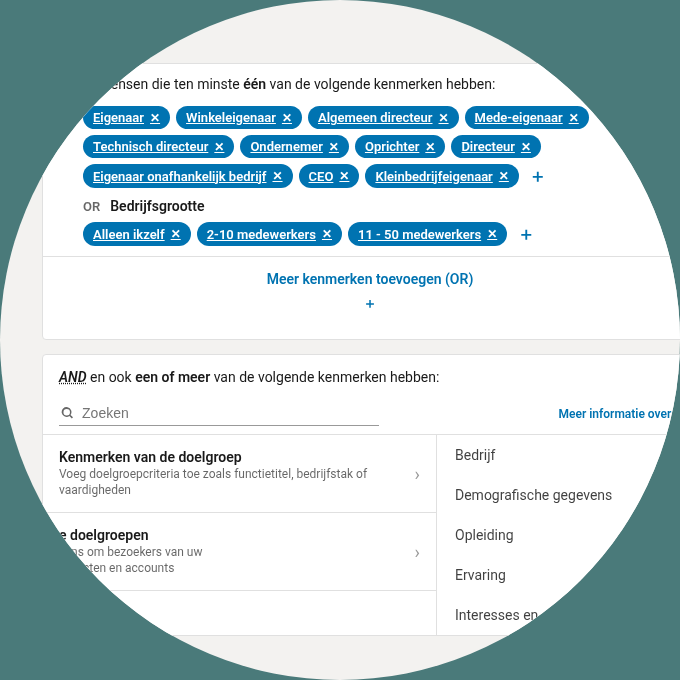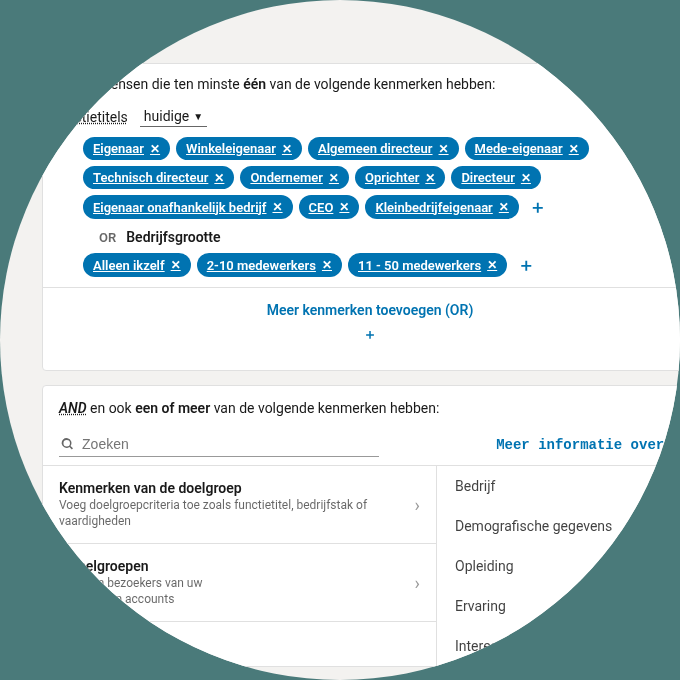--- a/index.html
+++ b/index.html
@@ -73,21 +73,21 @@
   .plus-btn {
     display: inline-flex;
     align-items: center;
     justify-content: center;
     color: #0073b1;
     font-weight: 700;
     font-size: 18px;
     padding: 0 4px;
     cursor: pointer;
   }
-  .or-row { display: flex; align-items: center; gap: 10px; padding-left: 24px; margin: 10px 16px 8px; }
+  .or-row { display: flex; align-items: center; gap: 10px; padding-left: 24px; margin: 10px 0 8px; }
   .or-badge { font-weight: 600; color: rgba(0,0,0,0.6); font-size: 13px; }
   .or-label { font-weight: 600; font-size: 14px; }
   .divider { border-top: 1px solid #e0e0e0; margin: 10px -16px 0; }
   .add-more {
     display: flex; align-items: center; gap: 8px;
     color: #0073b1; font-weight: 600; font-size: 14px;
     padding: 14px 24px; cursor: pointer; flex-direction: column;
   }
   .and-card { margin-top: 14px; }
   .and-line { padding: 14px 16px 10px; font-size: 14px; }
@@ -101,22 +101,22 @@
     border-bottom: 1px solid rgba(0,0,0,0.4);
     padding: 4px 2px;
     width: 320px;
   }
   .search-icon { width: 14px; height: 14px; color: rgba(0,0,0,0.6); }
   .search-input {
     border: none; outline: none; font-size: 14px; width: 100%;
     background: transparent;
   }
   .more-info {
-    color: #0073b1; font-weight: 600; font-size: 14px;
-    cursor: pointer; white-space: nowrap; font-family: Liberation Mono, monospace;
+    color: #0073b1; font-weight: 600; font-size: 12px;
+    cursor: pointer; white-space: nowrap;
   }
   .split {
     display: flex; border-top: 1px solid #e0e0e0;
   }
   .split-left {
     flex: 1; border-right: 1px solid #e0e0e0;
   }
   .opt {
     padding: 14px 16px; border-bottom: 1px solid #e0e0e0;
     display: flex; align-items: center; justify-content: space-between;
@@ -141,27 +141,20 @@
       <div class="heading">
         <span>roep?</span>
       </div>
 
       <div class="card">
         <div class="card-inner">
           <div class="line">
             <span class="inc">JSIEF</span><span> mensen die ten minste </span><strong>één</strong><span> van de volgende kenmerken hebben:</span>
           </div>
 
-          <div class="label-row">
-            <span class="label-main dotted">unctietitels</span>
-            <span class="dropdown">
-              <span>huidige</span>
-              <span class="caret">▼</span>
-            </span>
-          </div>
 
           <div class="pills" id="title-pills">
               <span class="pill">
                 <span>Eigenaar</span>
                 <span class="x">✕</span>
               </span>
               <span class="pill">
                 <span>Winkeleigenaar</span>
                 <span class="x">✕</span>
               </span>

